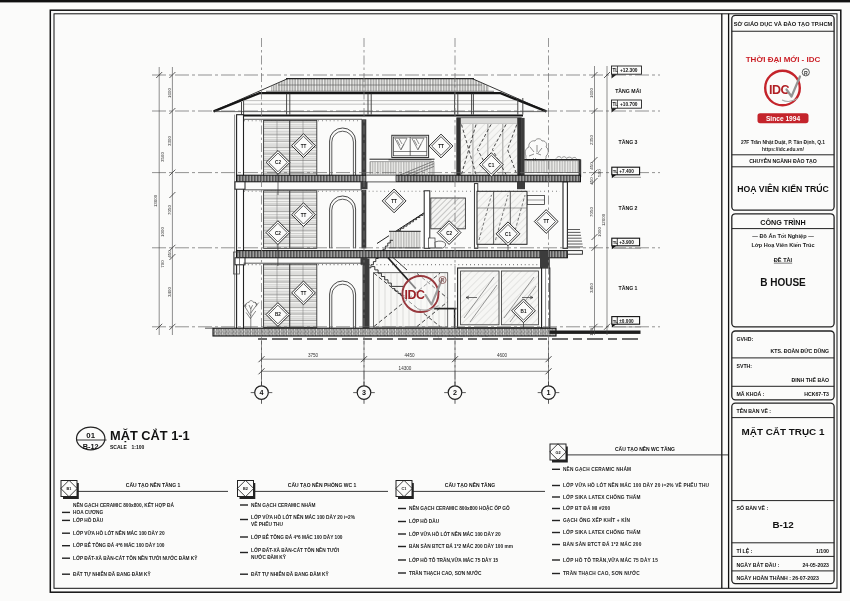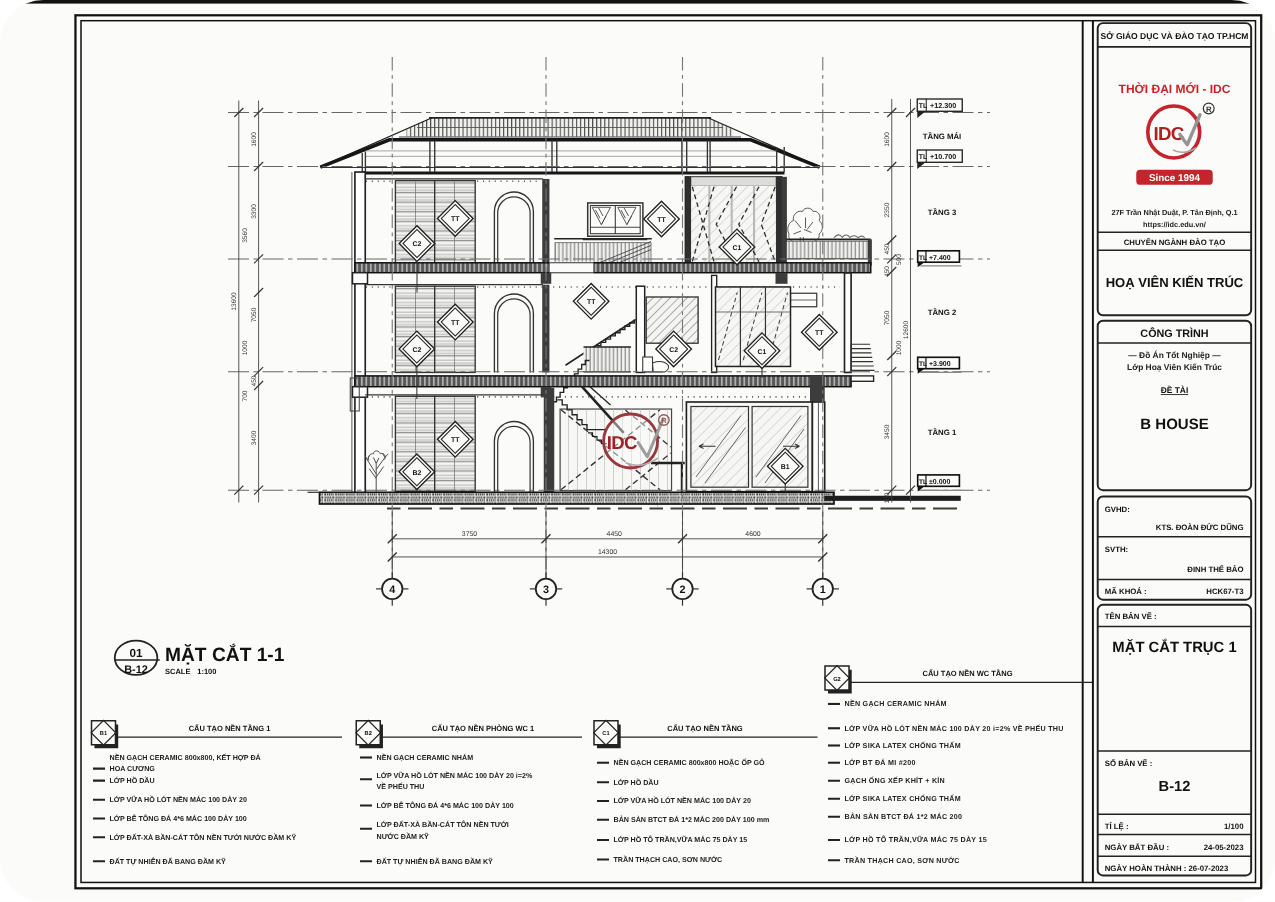--- a/index.html
+++ b/index.html
@@ -1,16 +1,16 @@
 <!DOCTYPE html>
 <html><head>
 <meta charset="utf-8">
 <style>
   html,body{margin:0;padding:0;background:#fff;}
-  #sheet{position:relative;width:850px;height:601px;background:#fbfbfa;font-family:"Liberation Sans",sans-serif;overflow:hidden;border-radius:29px;}
+  #sheet{position:relative;width:850px;height:601px;background:#fbfbfa;font-family:"Liberation Sans",sans-serif;overflow:hidden;}
   svg{position:absolute;left:0;top:0;}
   text{font-family:"Liberation Sans",sans-serif;}
 </style>
 </head>
 <body>
 <div id="sheet">
 <svg width="850" height="601" viewBox="0 0 850 601">
 <defs>
   <pattern id="hwall" width="4" height="6.4" patternUnits="userSpaceOnUse">
     <rect width="4" height="6.4" fill="#f4f4f2"></rect>

